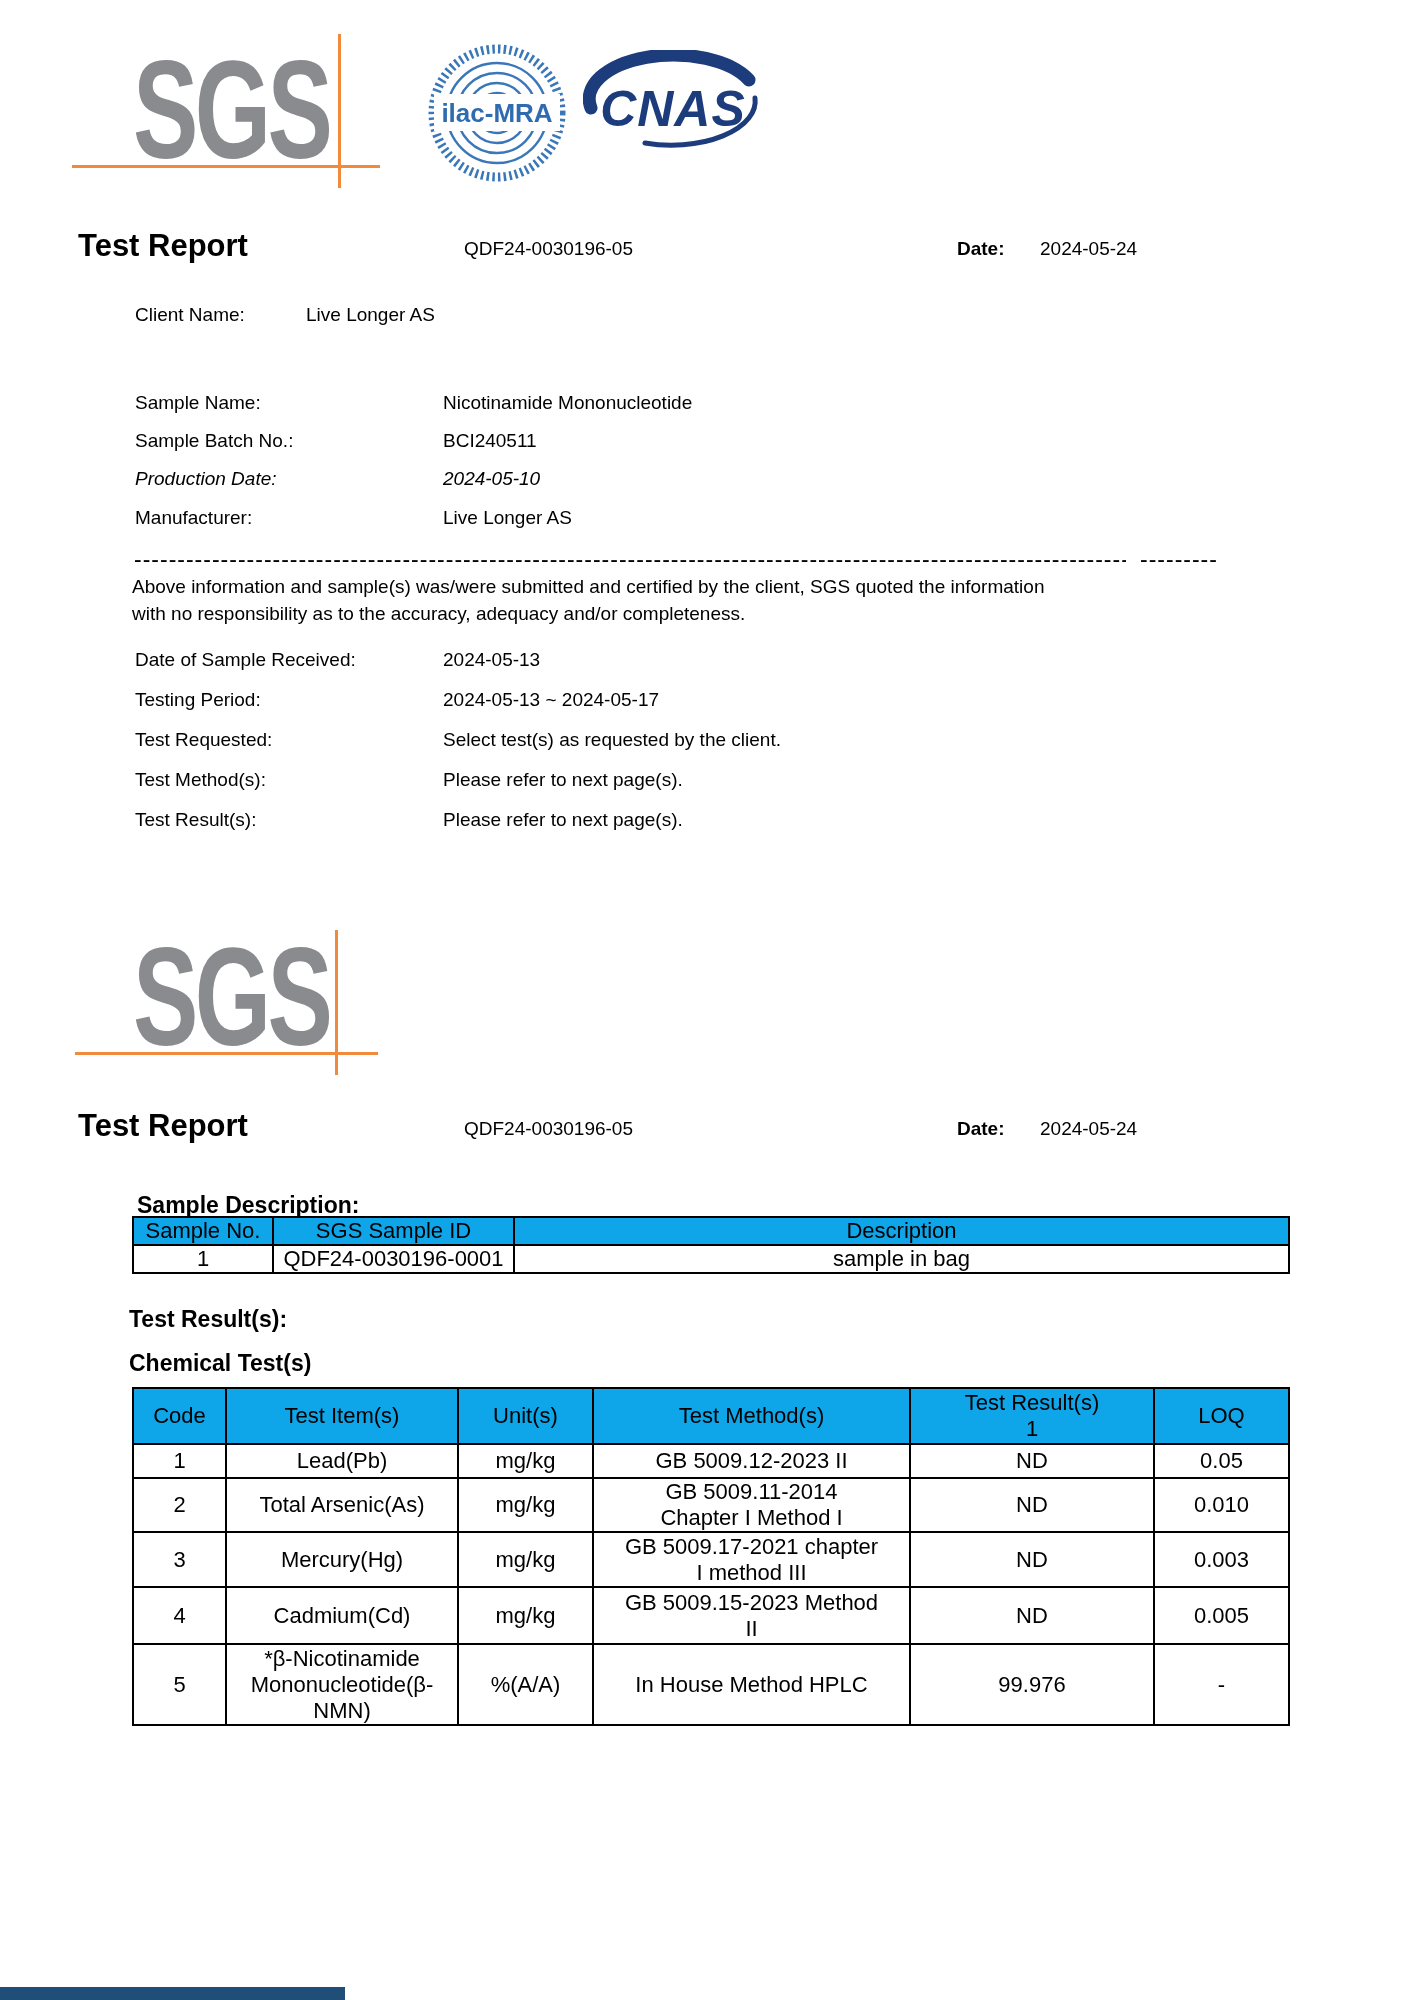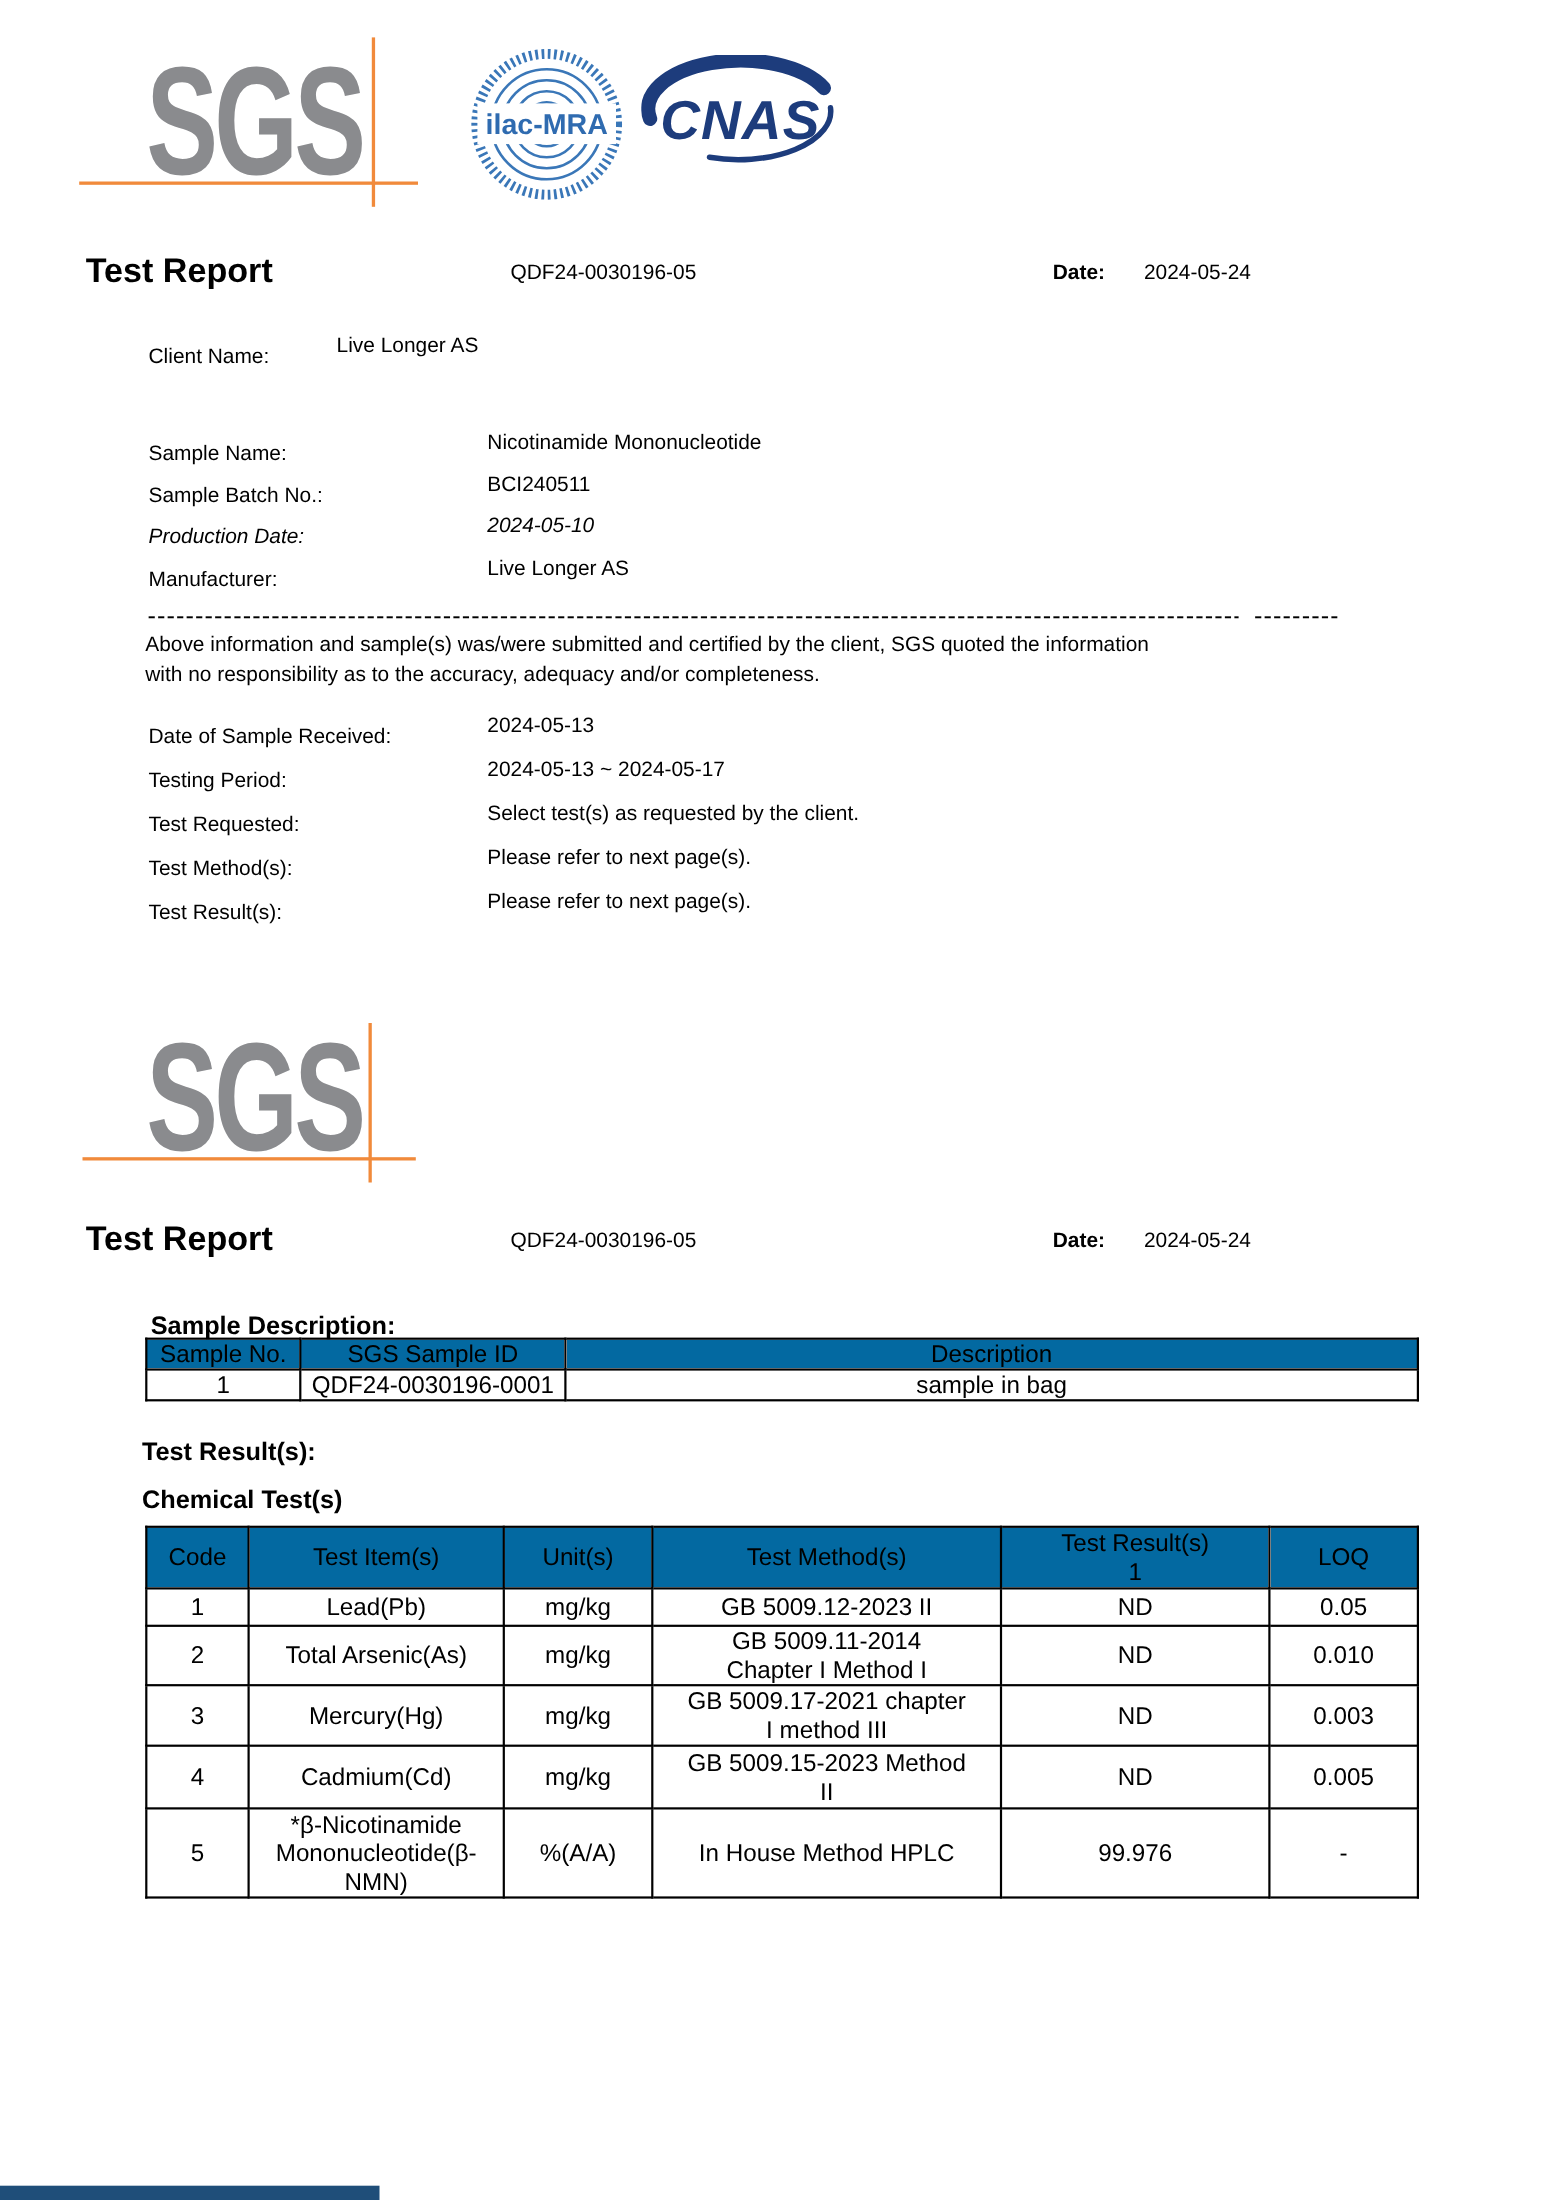--- a/index.html
+++ b/index.html
@@ -4,30 +4,30 @@
 <style>
   html,body{margin:0;padding:0;background:#fff;}
   #doc{position:relative;width:1414px;height:2000px;background:#ffffff;
        font-family:"Liberation Sans",sans-serif;color:#000;overflow:hidden;}
   .abs{position:absolute;}
   .bt{font-size:19px;line-height:27px;white-space:nowrap;}
   .bold{font-weight:bold;}
   .title{font-size:31px;font-weight:bold;white-space:nowrap;}
   .heading{font-size:23px;font-weight:bold;white-space:nowrap;}
   .fieldrow{position:absolute;left:135px;width:1240px;height:28px;}
-  .fieldrow .lbl{position:absolute;left:0;top:10px;}
+  .fieldrow .lbl{position:absolute;left:0;top:0;}
   .fieldrow .val{position:absolute;top:0;}
   .sgs-text{font-size:140px;font-weight:bold;color:#8a8b8e;line-height:1;
             letter-spacing:-5px;transform:scaleX(0.70);transform-origin:0 0;white-space:nowrap;}
   .oline{background:#f18a3b;}
   .dashline{overflow:hidden;display:inline-block;height:27px;font-size:23px;letter-spacing:1px;vertical-align:top;}
   table{border-collapse:collapse;table-layout:fixed;}
   .dtable td,.dtable th{border:2px solid #000;text-align:center;vertical-align:middle;
        font-size:22px;line-height:26px;font-weight:normal;padding:0 4px;overflow:hidden;}
-  .dtable th{background:#0369a1;}
+  .dtable th{background:#0ea5e9;}
   .method-cell{padding:0 30px !important;}
   .item-cell{padding:0 14px !important;}
 </style>
 </head>
 <body>
 
 <div id="doc">
 
   <div class="abs" style="left:0;top:0;width:420px;height:200px;">
     <div class="abs sgs-text" style="left:133px;top:40px;">SGS</div>

